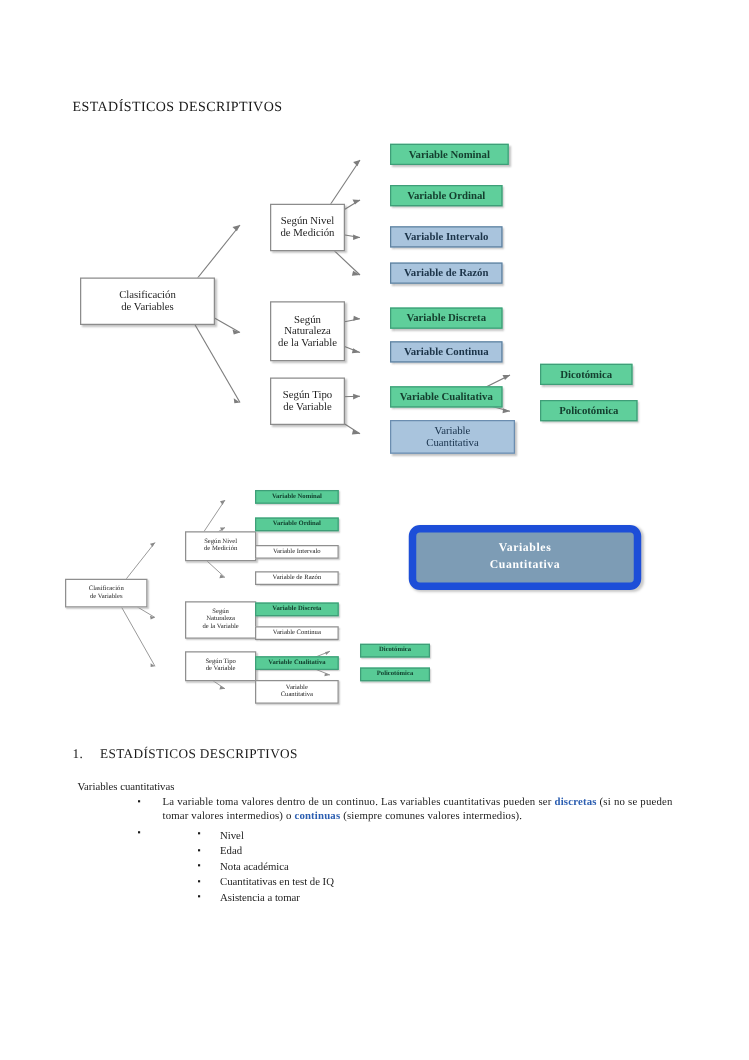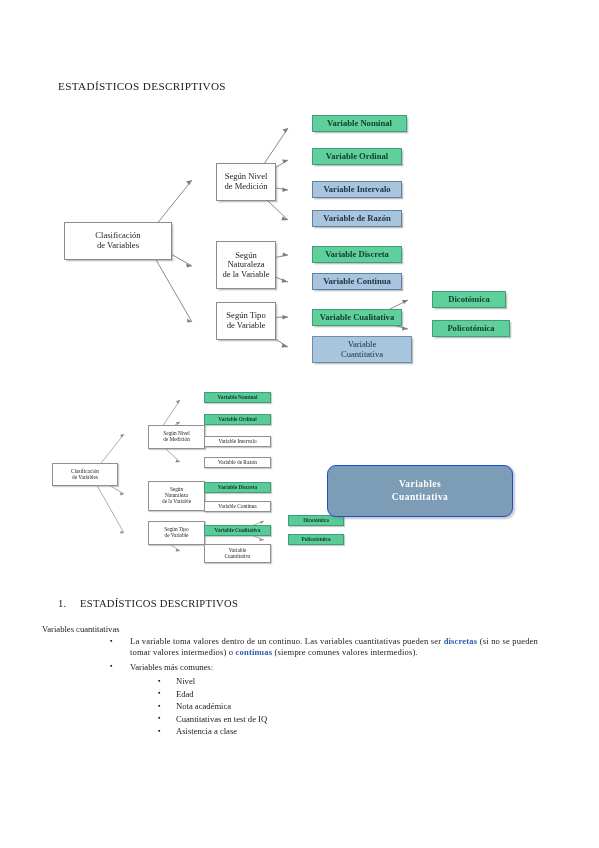--- a/index.html
+++ b/index.html
@@ -109,48 +109,47 @@
     color: #12402e;
     font-weight: bold;
   }
 
   
   .callout {
     position: absolute;
     box-sizing: border-box;
     border-radius: 9px;
     background: #7d9cb5;
-    border: 1px solid #1d4ed8;
+    border: 6px solid #1d4ed8;
     color: #ffffff;
     display: flex;
     align-items: center;
     justify-content: center;
     text-align: center;
     font-size: 9.4px;
     font-weight: bold;
     line-height: 1.35;
     letter-spacing: 0.5px;
     box-shadow: 1.5px 1.5px 2px rgba(120,120,120,0.4);
-    margin-top: 45px;
   }
 
   
   .sec-num {
     position: absolute;
     left: 58px;
     top: 598px;
     font-size: 10.6px;
     letter-spacing: 0.3px;
     white-space: nowrap;
   }
   .sec-num .num { display: inline-block; width: 22px; }
 
   .lead {
     position: absolute;
-    left: 42px;
+    left: 62px;
     top: 624px;
     font-size: 8.6px;
     white-space: nowrap;
   }
 
   .bullets {
     position: absolute;
     left: 58px;
     top: 636px;
     width: 480px;
@@ -402,21 +401,20 @@
 
     <div class="b1">
       <span class="bul">▪</span>
       <p class="spaced">
         <span>La variable toma valores dentro de un continuo. Las variables cuantitativas pueden ser </span><span class="kw">discretas</span><span> (si no se pueden tomar valores intermedios) o </span><span class="kw">continuas</span><span> (siempre comunes valores intermedios).</span>
       </p>
     </div>
 
     <div class="b1" style="margin-top:3px;">
       <span class="bul">▪</span>
-      <p>Variables más comunes:</p>
     </div>
 
     <div style="margin-top:2px;">
       <div class="b2">
         <span class="bul">▪</span>
         <span>Nivel</span>
       </div>
       <div class="b2">
         <span class="bul">▪</span>
         <span>Edad</span>
@@ -424,18 +422,18 @@
       <div class="b2">
         <span class="bul">▪</span>
         <span>Nota académica</span>
       </div>
       <div class="b2">
         <span class="bul">▪</span>
         <span>Cuantitativas en test de IQ</span>
       </div>
       <div class="b2">
         <span class="bul">▪</span>
-        <span>Asistencia a clase</span>
+        <span>Asistencia a tomar</span>
       </div>
     </div>
   </div>
 
 </div>
 
 </body></html>

